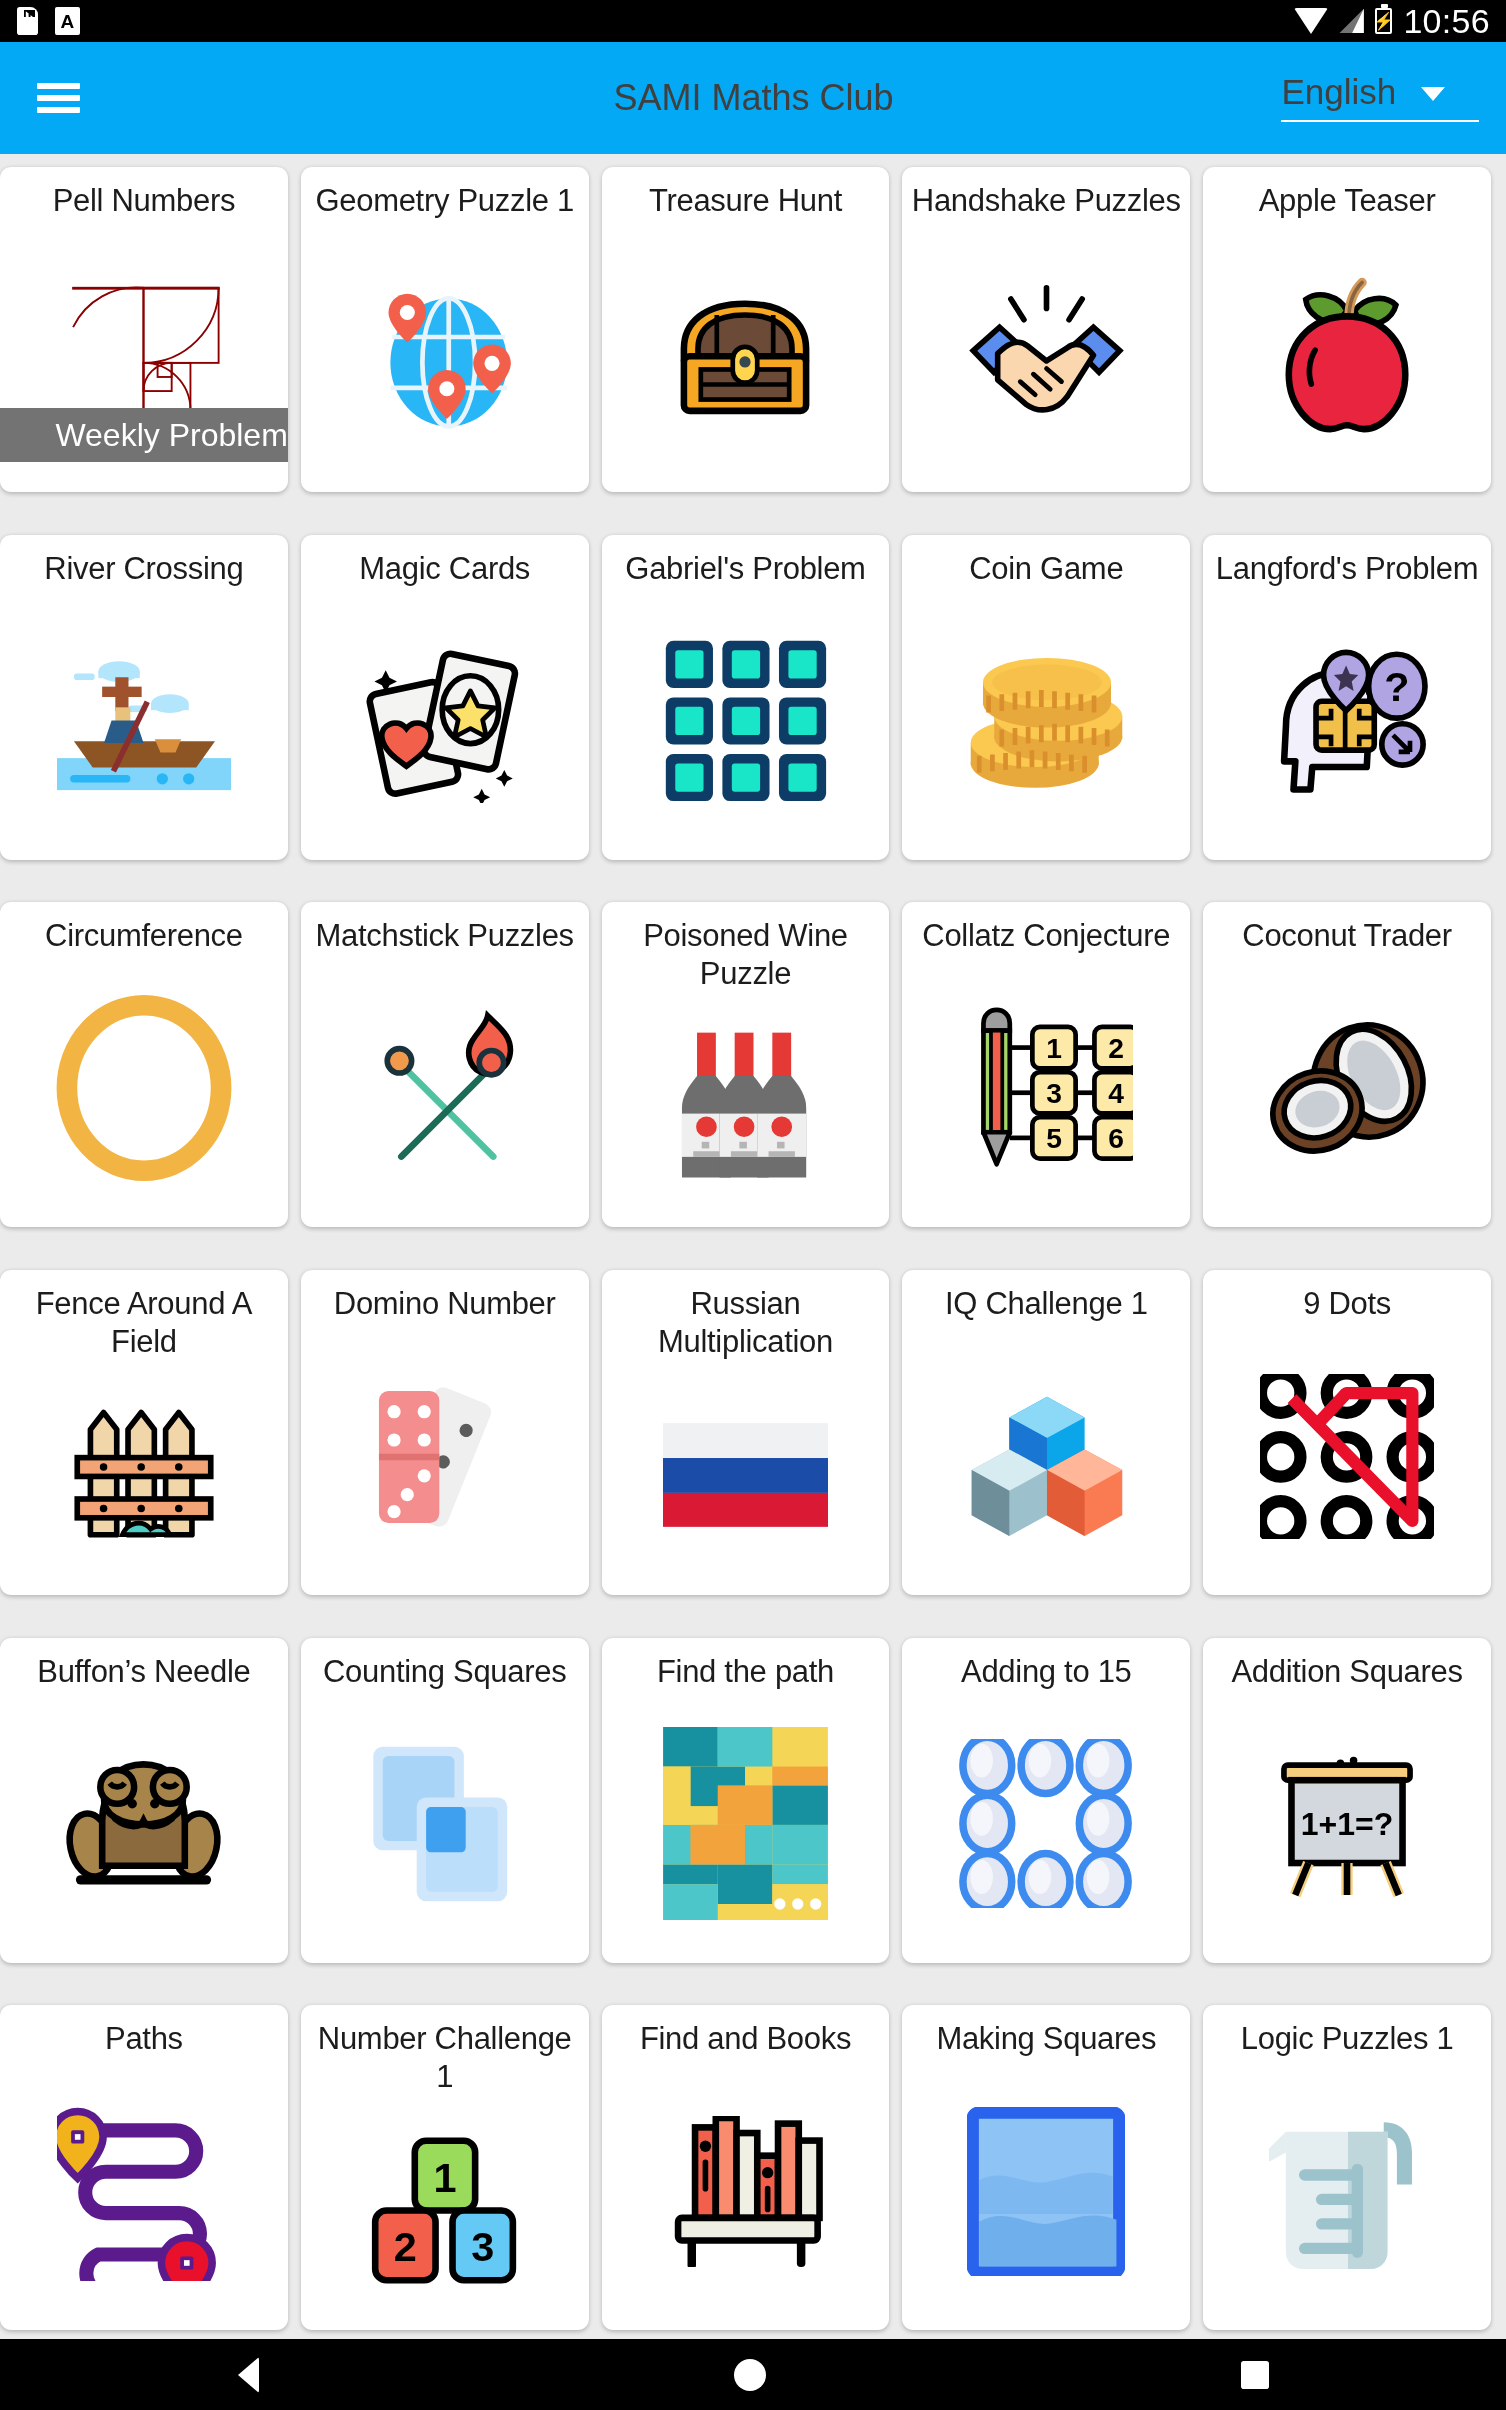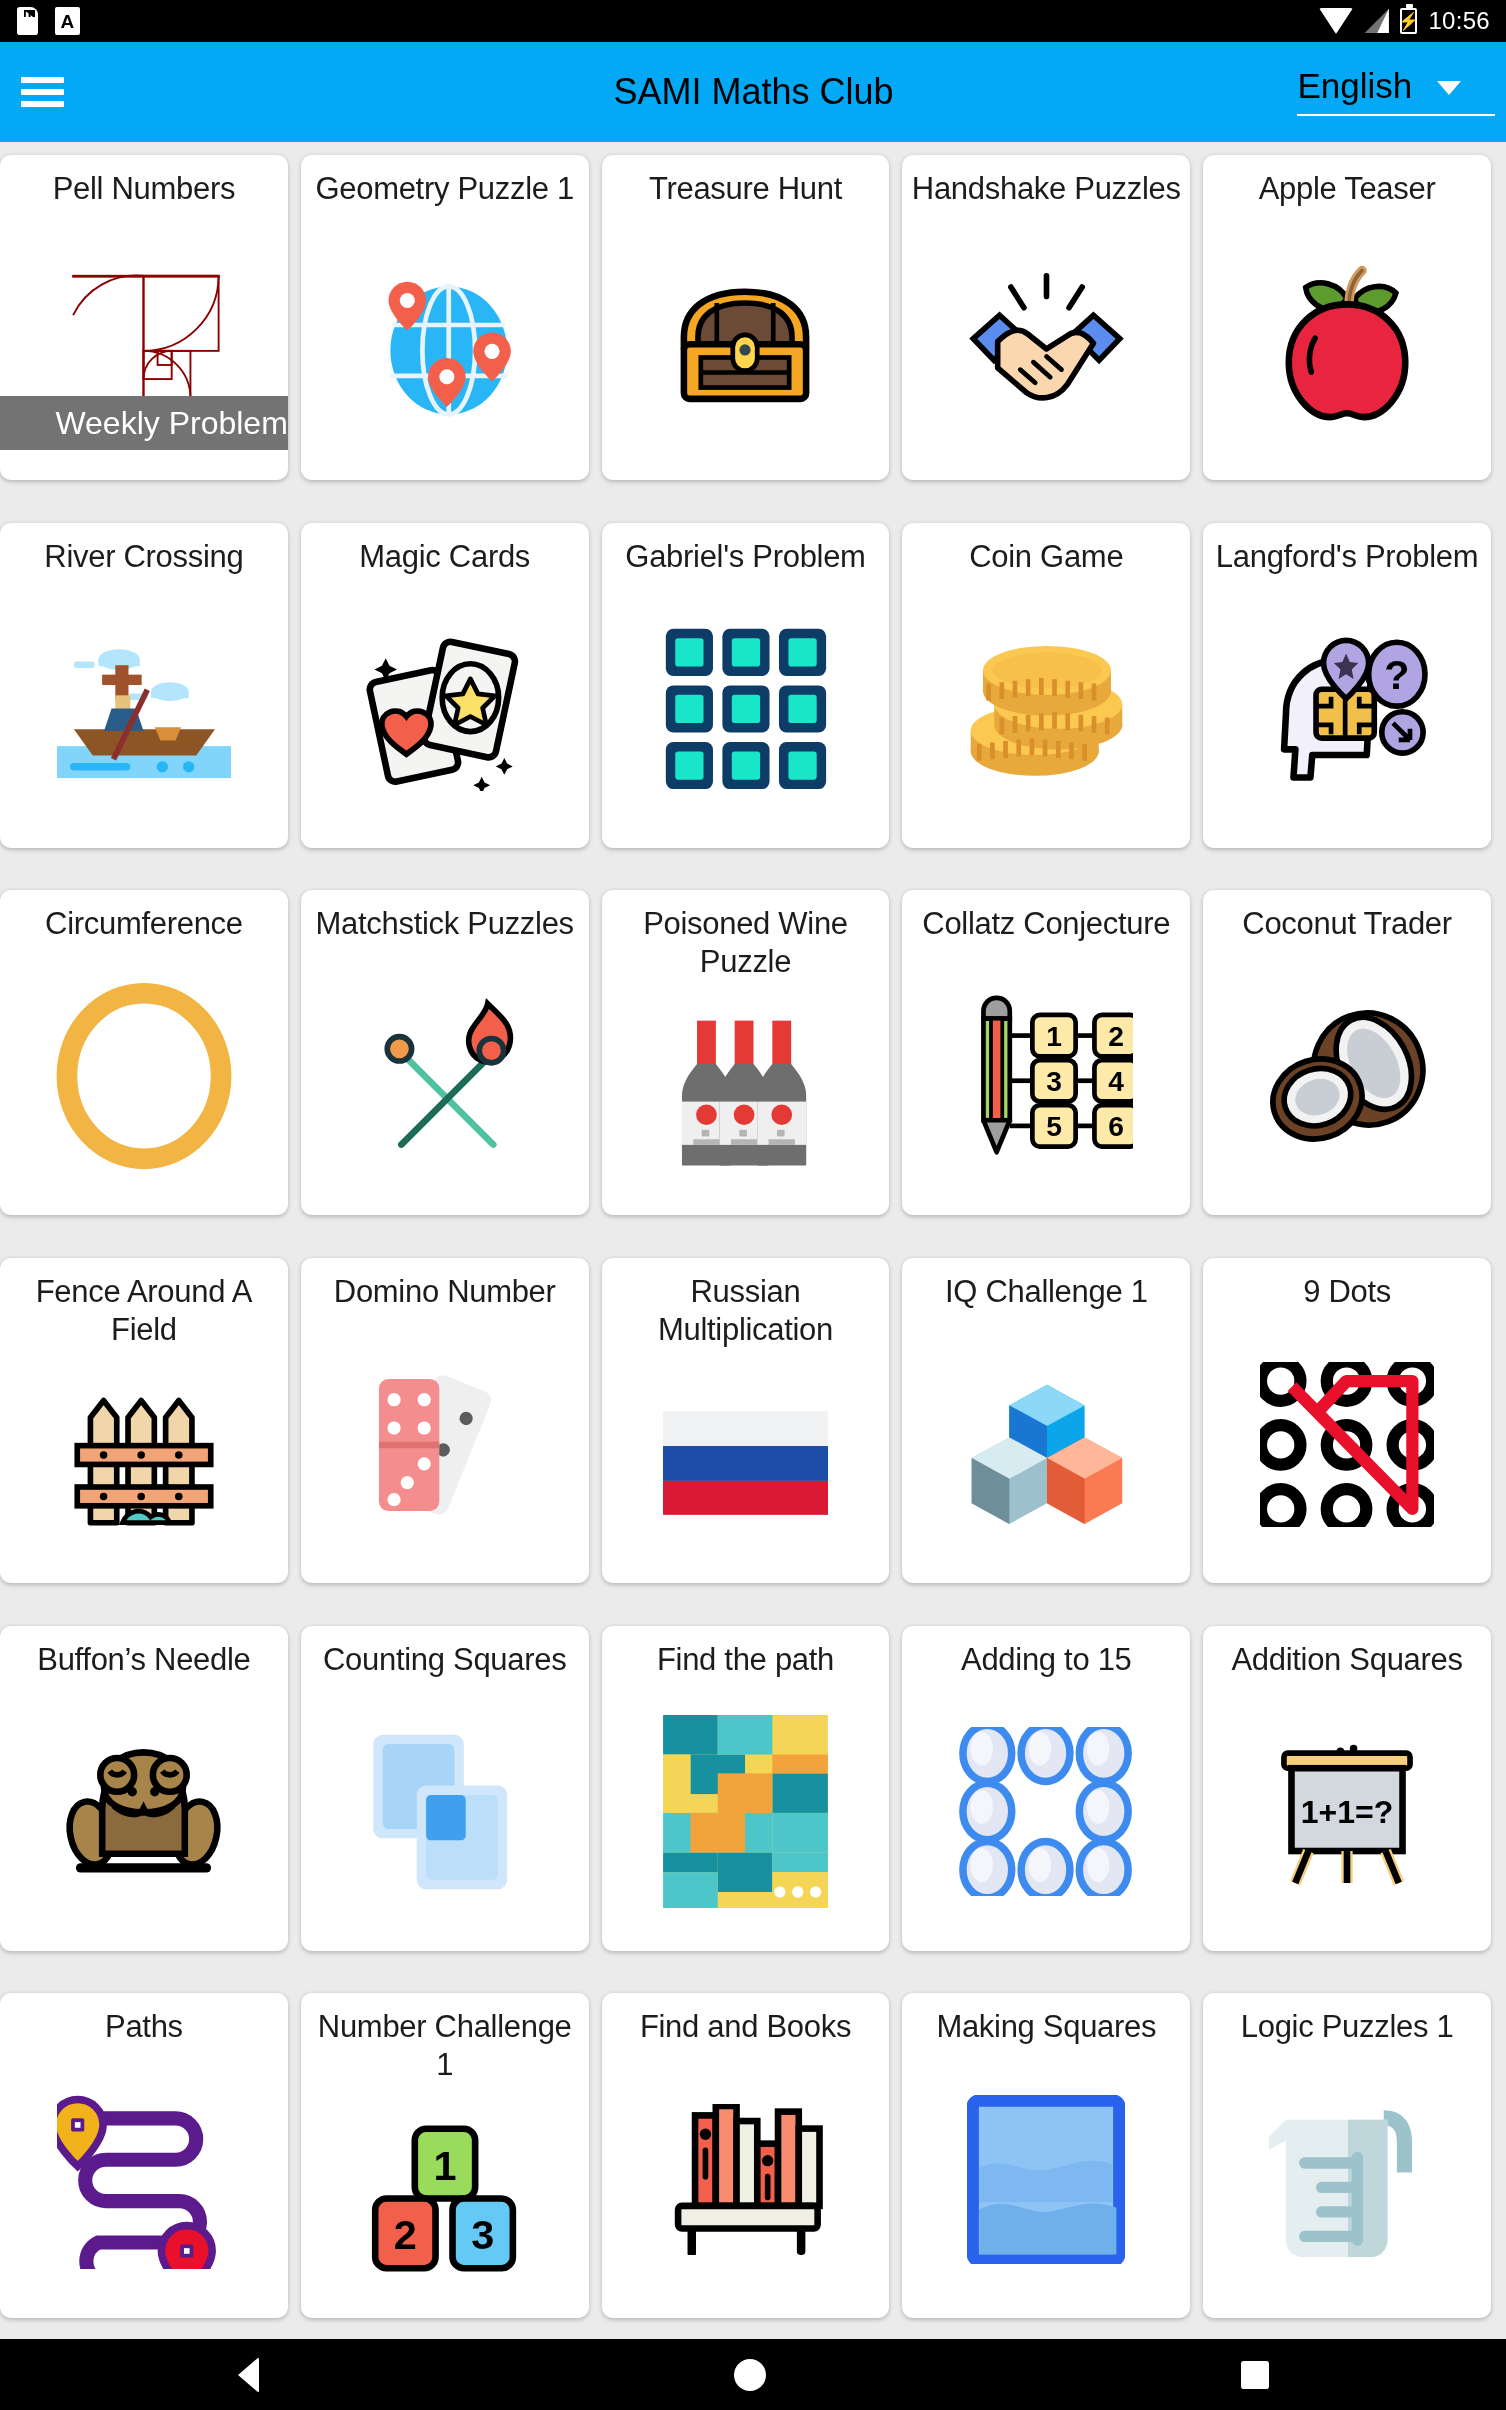--- a/index.html
+++ b/index.html
@@ -49,26 +49,26 @@
   }
   .ic-batt{
     width:17px; height:26px; border:2.8px solid #fff; border-radius:1.9px;
     position:relative; display:flex;align-items:center;justify-content:center;
   }
   .ic-batt::before{
     content:""; position:absolute; top:-5.6px; left:3.8px;
     width:7.5px; height:3.8px; background:#fff; border-radius:0.9px;
   }
   .ic-batt i{ font-style:normal; color:#fff; font-size:17px; line-height:1;}
-  .clock{ font-size:24px; letter-spacing:0.3px; }
+  .clock{ font-size:34px; letter-spacing:0.3px; }
 
   
   .appbar{
-    height:100px; background:#03A9F4; color:#000000;
-    display:flex; align-items:center; position:relative; padding:0 21px;
+    height:112px; background:#03A9F4; color:#404040;
+    display:flex; align-items:center; position:relative; padding:0 37px;
   }
   .hamburger{ width:43px; cursor:pointer; }
   .hamburger span{
     display:block; height:5.6px; background:#fff; border-radius:0.9px; margin:6.6px 0;
   }
   .apptitle{
     position:absolute; left:0; right:0; text-align:center;
     font-size:36px; pointer-events:none;
   }
   .langbox{

